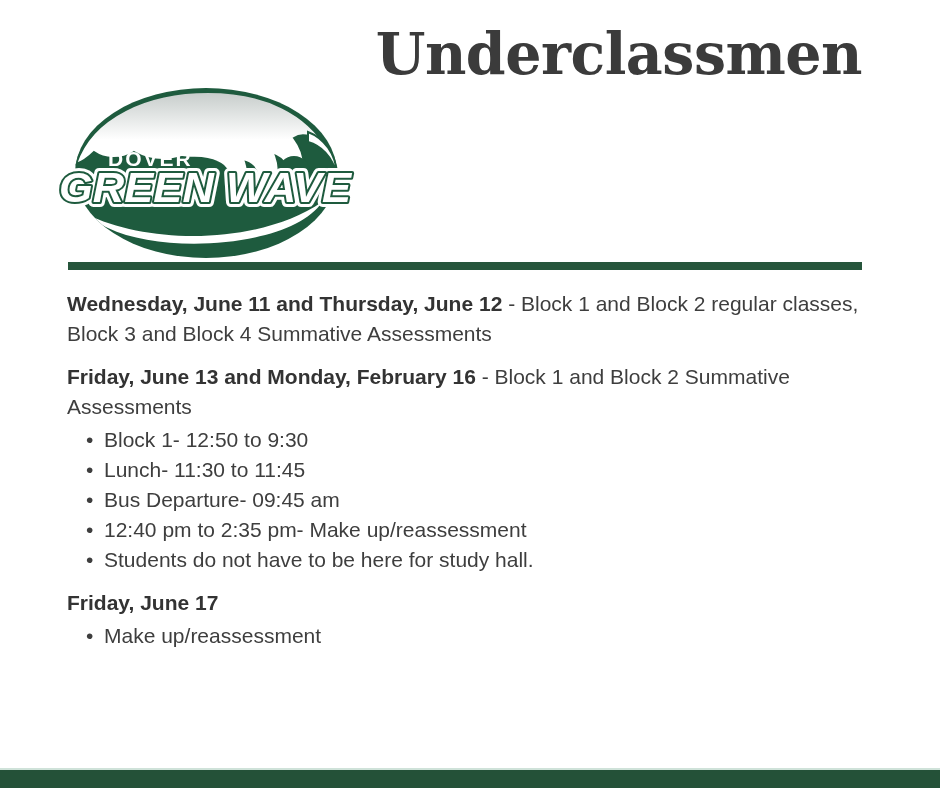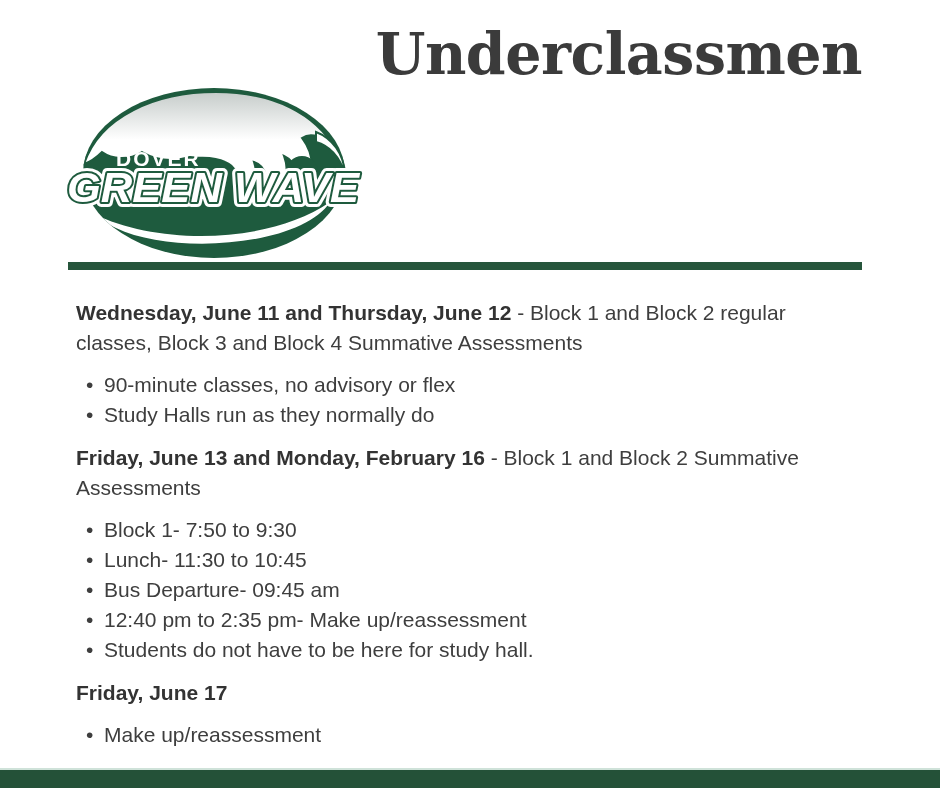--- a/index.html
+++ b/index.html
@@ -11,21 +11,21 @@
   }
   .page {
     position: relative;
     width: 940px; height: 788px;
     background: #ffffff;
   }
 
   
   .logo-wrap {
     position: absolute;
-    left: 64px; top: 86px;
+    left: 56px; top: 86px;
     width: 302px; height: 174px;
   }
   .logo-wrap svg { width: 100%; height: 100%; display: block; }
 
   .title {
     position: absolute;
     top: 26px; right: 78px;
     text-align: right;
     font-family: "DejaVu Serif", serif;
     font-weight: bold;
@@ -45,21 +45,21 @@
   
   .content {
     position: absolute;
     left: 64px; top: 286px;
     width: 800px;
     font-size: 21px;
     line-height: 30px;
     color: #3e3e3e;
   }
   .section { margin-bottom: 13px; }
-  .section-heading { margin: 12px; }
+  .section-heading { margin: 3px; }
   .section-heading b { color: #333333; }
   .bullets { margin: 0; padding: 0; list-style: none; }
   .bullet {
     position: relative;
     padding-left: 40px;
   }
   .bullet::before {
     content: "\2022";
     position: absolute;
     left: 22px; top: 0;
@@ -132,31 +132,27 @@
   <div class="title">
     <div>Underclassmen</div>
   </div>
 
   <div class="rule"></div>
 
   <div class="content">
 
     <div class="section">
       <p class="section-heading"><b>Wednesday, June 11 and Thursday, June 12</b><span> - Block 1 and Block 2 regular classes, Block 3 and Block 4 Summative Assessments</span></p>
-      <ul class="bullets">
-        <li class="bullet">90-minute classes, no advisory or flex</li>
-        <li class="bullet">Study Halls run as they normally do</li>
-      </ul>
     </div>
 
     <div class="section">
       <p class="section-heading"><b>Friday, June 13 and Monday, February 16</b><span> - Block 1 and Block 2 Summative Assessments</span></p>
       <ul class="bullets">
-        <li class="bullet">Block 1- 7:50 to 9:30</li>
-        <li class="bullet">Lunch- 11:30 to 10:45</li>
+        <li class="bullet">Block 1- 12:50 to 9:30</li>
+        <li class="bullet">Lunch- 11:30 to 11:45</li>
         <li class="bullet">Bus Departure- 09:45 am</li>
         <li class="bullet">12:40 pm to 2:35 pm- Make up/reassessment</li>
         <li class="bullet">Students do not have to be here for study hall.</li>
       </ul>
     </div>
 
     <div class="section">
       <p class="section-heading"><b>Friday, June 17</b><span></span></p>
       <ul class="bullets">
         <li class="bullet">Make up/reassessment</li>

